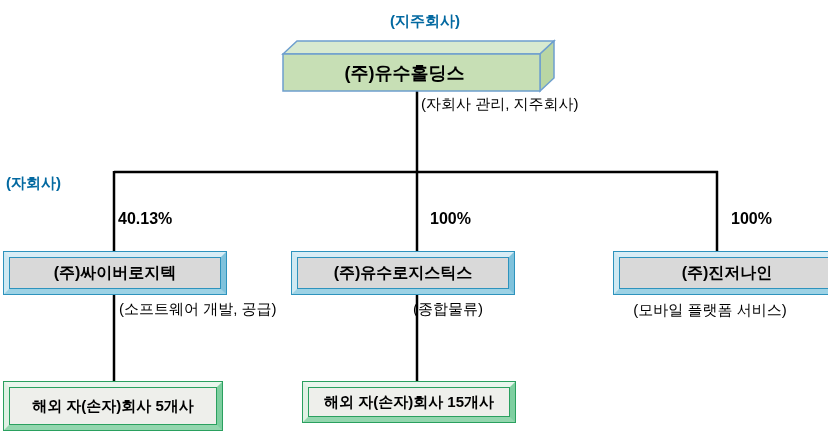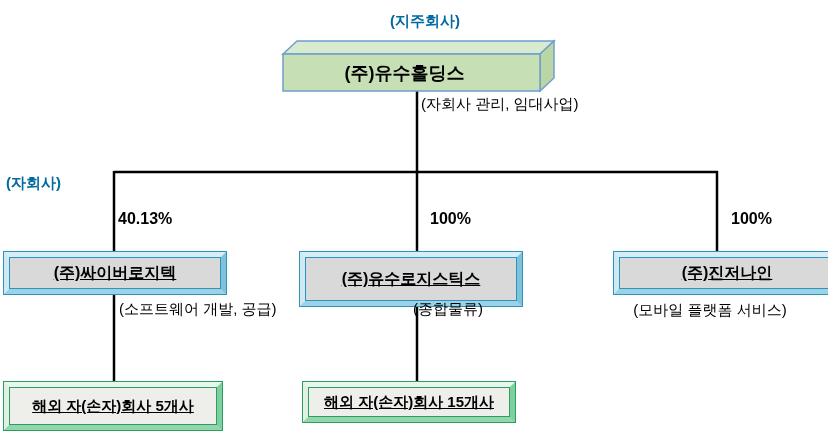--- a/index.html
+++ b/index.html
@@ -13,21 +13,21 @@
   .pct { color:#000; font-weight:bold; font-size:16px; white-space:nowrap; }
   .desc { color:#000; font-size:15px; white-space:nowrap; }
   .holding-name {
     left:283px; top:54px; width:243px; height:37px;
     display:flex; align-items:center; justify-content:center;
     font-weight:bold; font-size:18px; color:#000;
   }
   .box3d {
     position:absolute; box-sizing:border-box;
     display:flex; align-items:center; justify-content:center;
-    font-weight:bold; font-size:16px; color:#000; white-space:nowrap;text-decoration:underline;
+    font-weight:bold; font-size:16px; color:#000; white-space:nowrap;
   }
   .bevel-teal {
     background:#d9d9d9;
     border:5px solid;
     border-color:#d7edf6 #7fc2dc #9cd2e5 #cfe9f2;
     outline:1px solid #2e93bd;
     box-shadow: inset 0 0 0 1px #2e93bd;
   }
   .bevel-green {
     background:#eeefeb;
@@ -59,28 +59,28 @@
       <rect x="283" y="54" width="257" height="37" fill="#c7dfb5" stroke="#6e9fce" stroke-width="1.5"></rect>
     </g>
   </svg>
 
   <div class="abs blue-label" style="left:355px; top:12px; width:140px; text-align:center;">(지주회사)</div>
 
   <div class="abs blue-label" style="left:6px; top:174px;">(자회사)</div>
 
   <div class="abs holding-name">(주)유수홀딩스</div>
 
-  <div class="abs desc" style="left:421px; top:95px;">(자회사 관리, 임대사업)</div>
+  <div class="abs desc" style="left:421px; top:95px;">(자회사 관리, 지주회사)</div>
 
   <div class="abs pct" style="left:118px; top:210px;">40.13%</div>
   <div class="abs pct" style="left:430px; top:210px;">100%</div>
   <div class="abs pct" style="left:731px; top:210px;">100%</div>
 
   <div class="box3d bevel-teal" style="left:4px; top:252px; width:222px; height:42px;">(주)싸이버로지텍</div>
-  <div class="box3d bevel-teal" style="left:300px; top:252px; width:222px; height:54px;">(주)유수로지스틱스</div>
+  <div class="box3d bevel-teal" style="left:292px; top:252px; width:222px; height:42px;">(주)유수로지스틱스</div>
   <div class="box3d bevel-teal" style="left:597px; top:252px; width:226px; height:42px;margin-left:17px;">(주)진저나인</div>
 
   <div class="abs desc" style="left:119px; top:300px;">(소프트웨어 개발, 공급)</div>
   <div class="abs desc" style="left:399px; top:300px;margin-left:14px;">(종합물류)</div>
   <div class="abs desc" style="left:597px; top:301px; width:226px; text-align:center;">(모바일 플랫폼 서비스)</div>
 
   <div class="box3d bevel-green" style="left:4px; top:382px; width:218px; height:48px;">해외 자(손자)회사 5개사</div>
   <div class="box3d bevel-green" style="left:303px; top:382px; width:212px; height:40px;">해외 자(손자)회사 15개사</div>
 
 </div>

